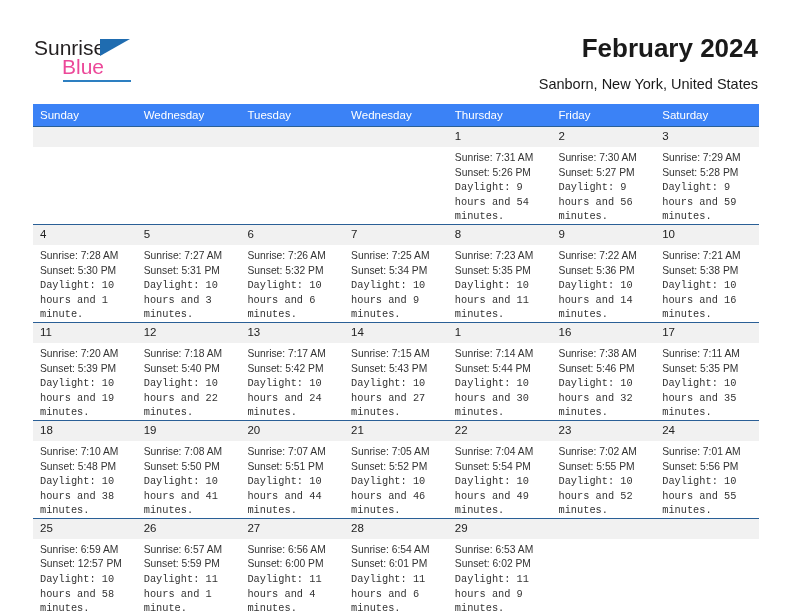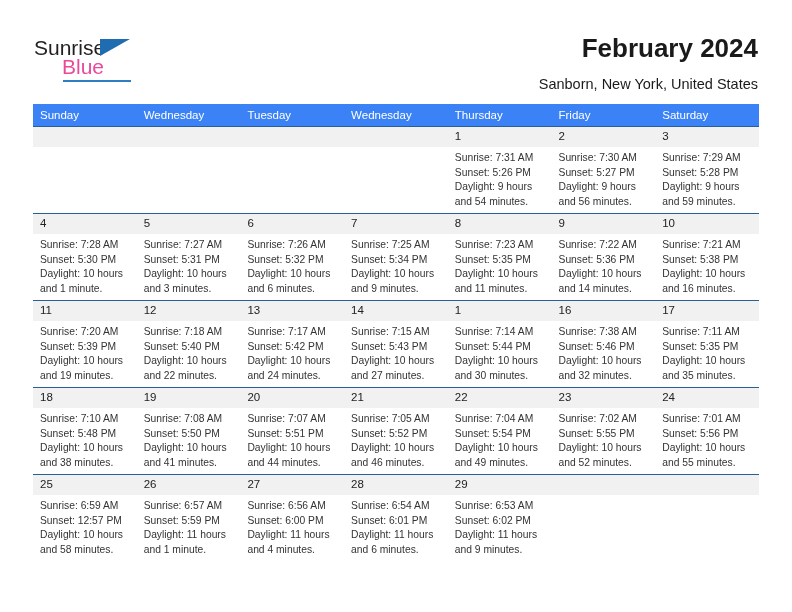--- a/index.html
+++ b/index.html
@@ -134,20 +134,21 @@
     padding: 4px 7px 0 7px;
     font-size: 10.3px;
     line-height: 14.6px;
     color: #333333;
   }
   .details div {
     white-space: nowrap;
   }
   .details .dl-wrap {
     white-space: normal;
+    font-family: Liberation Mono, monospace;
   }
 </style>
 </head>
 <body>
 
 <div class="page">
 
   <div class="header">
 
     <div class="logo">

